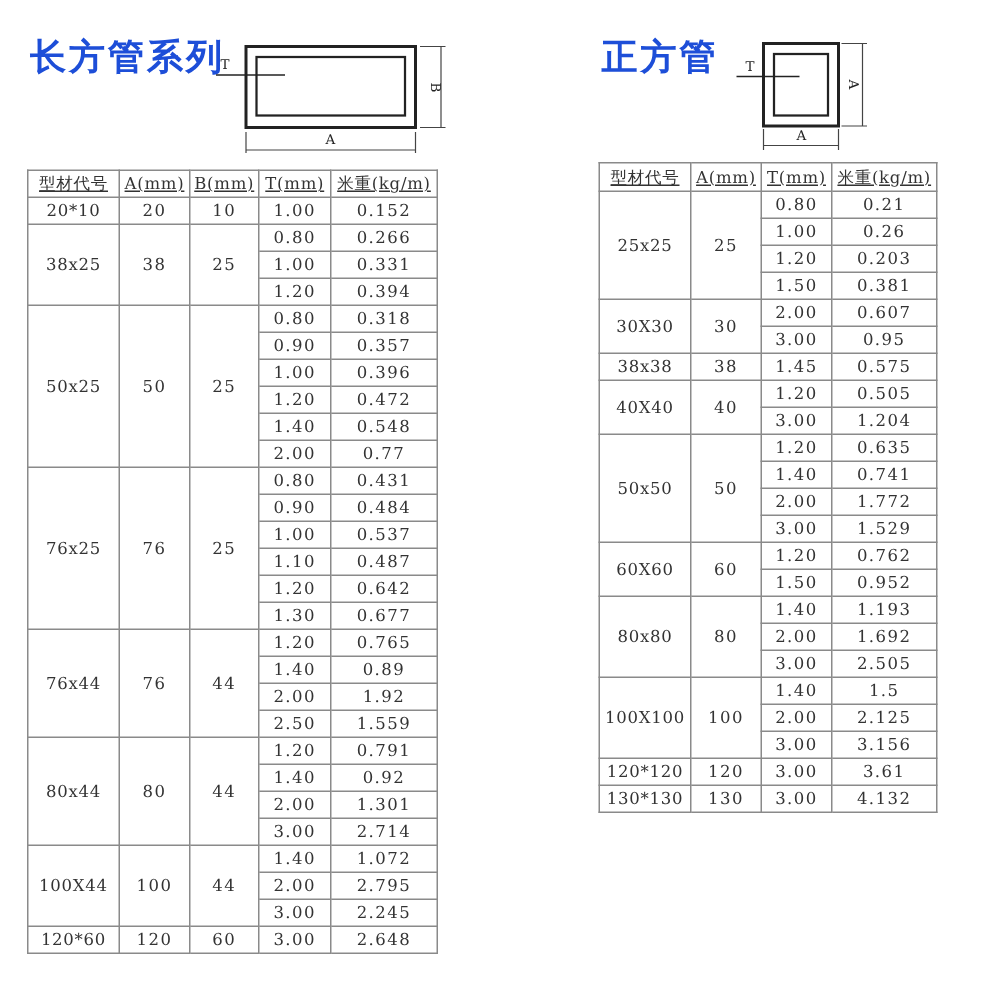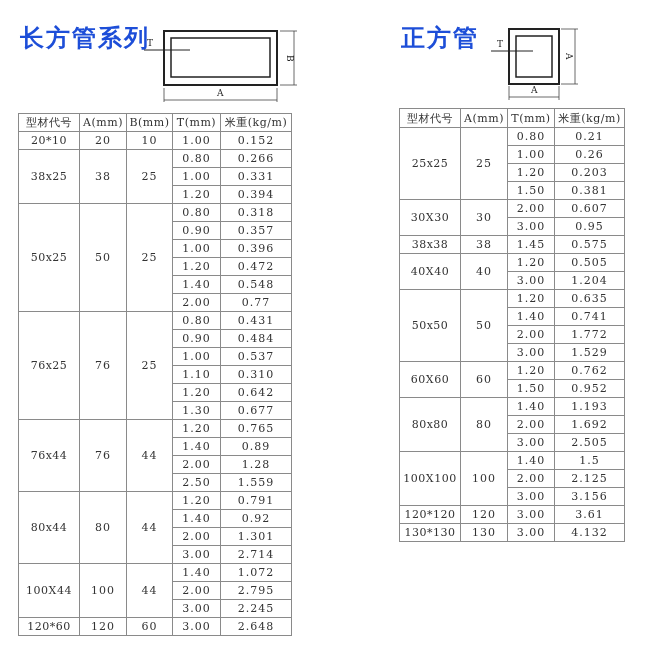--- a/index.html
+++ b/index.html
@@ -11,21 +11,21 @@
     position: absolute; font-family: "DejaVu Sans", "Liberation Sans", sans-serif;
     font-weight: bold; font-size: 24px; color: #1d4ed8; letter-spacing: 2px; line-height: 1;
   }
   .diagram { position: absolute; }
   .tbl { position: absolute; border-collapse: collapse; table-layout: fixed; }
   .tbl td, .tbl th {
     border: 1px solid #8a8a8a; padding: 0; text-align: center; vertical-align: middle;
     font-size: 11px; font-weight: normal; color: #333; height: 17px; line-height: 17px;
     letter-spacing: 1px; white-space: nowrap; overflow: hidden;
   }
-  .tbl th { font-size: 11px; letter-spacing: 0.5px; }
+  .tbl th { font-size: 11px; letter-spacing: 0.5px; text-decoration: underline; }
   .tbl .name { letter-spacing: 0.5px; }
 </style>
 </head>
 <body>
 
 <div class="title" style="left:20px; top:26px;">长方管系列</div>
 
 <svg class="diagram" style="left:140px; top:20px;" width="170" height="85" viewBox="0 0 170 85">
   <rect x="24" y="11" width="113" height="54" fill="none" stroke="#222" stroke-width="2"></rect>
   <rect x="31" y="18" width="99" height="39" fill="none" stroke="#222" stroke-width="1.5"></rect>
@@ -118,21 +118,21 @@
       <tr>
         <td>0.90</td>
         <td>0.484</td>
       </tr>
       <tr>
         <td>1.00</td>
         <td>0.537</td>
       </tr>
       <tr>
         <td>1.10</td>
-        <td>0.310</td>
+        <td>0.487</td>
       </tr>
       <tr>
         <td>1.20</td>
         <td>0.642</td>
       </tr>
       <tr>
         <td>1.30</td>
         <td>0.677</td>
       </tr>
       <tr>
@@ -141,21 +141,21 @@
         <td rowspan="4">44</td>
         <td>1.20</td>
         <td>0.765</td>
       </tr>
       <tr>
         <td>1.40</td>
         <td>0.89</td>
       </tr>
       <tr>
         <td>2.00</td>
-        <td>1.28</td>
+        <td>1.92</td>
       </tr>
       <tr>
         <td>2.50</td>
         <td>1.559</td>
       </tr>
       <tr>
         <td class="name" rowspan="4">80x44</td>
         <td rowspan="4">80</td>
         <td rowspan="4">44</td>
         <td>1.20</td>

